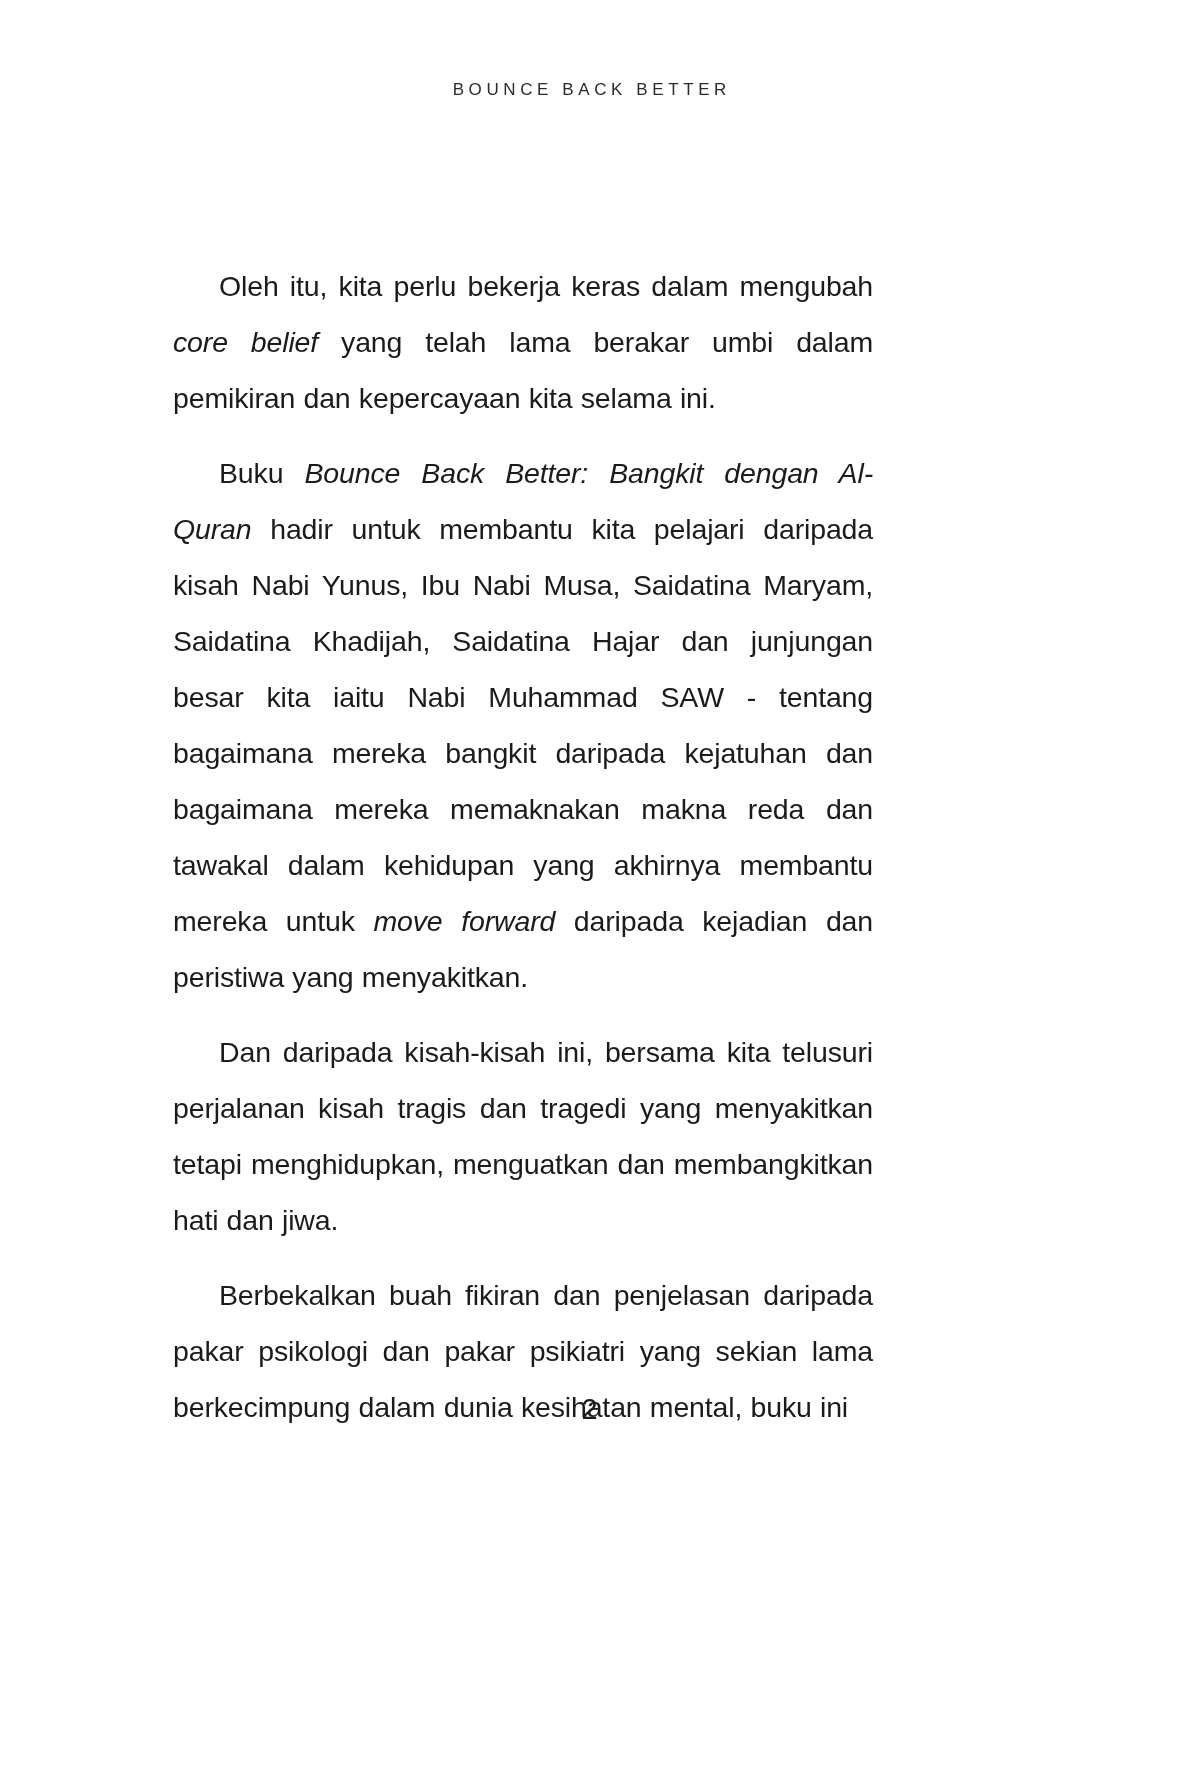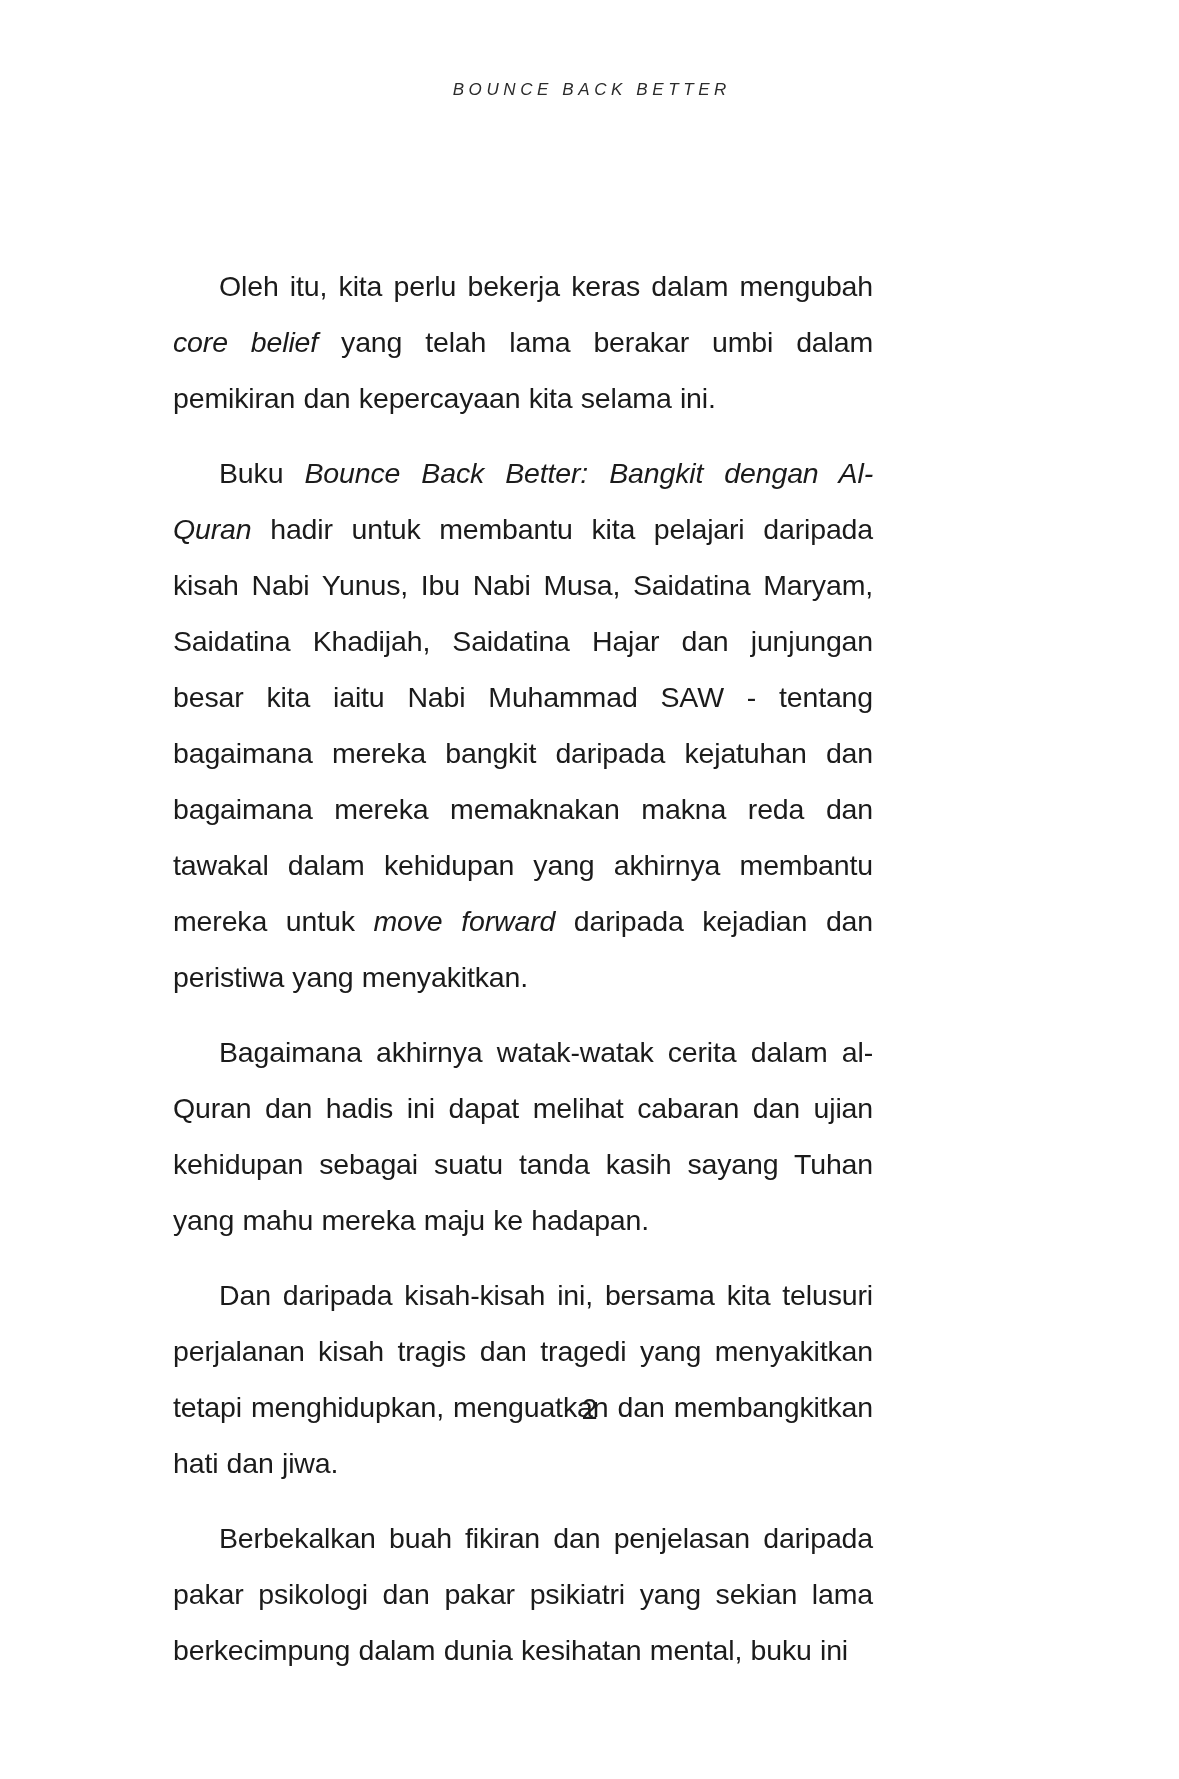--- a/index.html
+++ b/index.html
@@ -30,21 +30,20 @@
     position: absolute;
     left: 0;
     top: 80px;
     width: 1179px;
     text-align: center;
     font-size: 17px;
     letter-spacing: 4.6px;
     color: #2b2b2b;
     font-weight: 400;
     text-indent: 4.6px;
-    font-style: italic;
   }
 
   
   .body-block {
     position: absolute;
     left: 173px;
     top: 258px;
     width: 700px;
   }
 
@@ -81,20 +80,19 @@
 </head>
 <body>
 
 <div class="page">
 
   <div class="running-head">BOUNCE BACK BETTER</div>
 
   <div class="body-block">
       <p class="para"><span>Oleh itu, kita perlu bekerja keras dalam mengubah </span><em>core belief</em><span> yang telah lama berakar umbi dalam pemikiran dan kepercayaan kita selama ini.</span></p>
       <p class="para"><span>Buku </span><em>Bounce Back Better: Bangkit dengan Al-Quran</em><span> hadir untuk membantu kita pelajari daripada kisah Nabi Yunus, Ibu Nabi Musa, Saidatina Maryam, Saidatina Khadijah, Saidatina Hajar dan junjungan besar kita iaitu Nabi Muhammad SAW - tentang bagaimana mereka bangkit daripada kejatuhan dan bagaimana mereka memaknakan makna reda dan tawakal dalam kehidupan yang akhirnya membantu mereka untuk </span><em>move forward</em><span> daripada kejadian dan peristiwa yang menyakitkan.</span></p>
-      <p class="para"><span>Bagaimana akhirnya watak-watak cerita dalam al-Quran dan hadis ini dapat melihat cabaran dan ujian kehidupan sebagai suatu tanda kasih sayang Tuhan yang mahu mereka maju ke hadapan.</span></p>
       <p class="para"><span>Dan daripada kisah-kisah ini, bersama kita telusuri perjalanan kisah tragis dan tragedi yang menyakitkan tetapi menghidupkan, menguatkan dan membangkitkan hati dan jiwa.</span></p>
       <p class="para"><span>Berbekalkan buah fikiran dan penjelasan daripada pakar psikologi dan pakar psikiatri yang  sekian lama berkecimpung dalam dunia kesihatan mental, buku ini</span></p>
     </div>
 
   <div class="folio">2</div>
 
 </div>
 
 </body></html>

